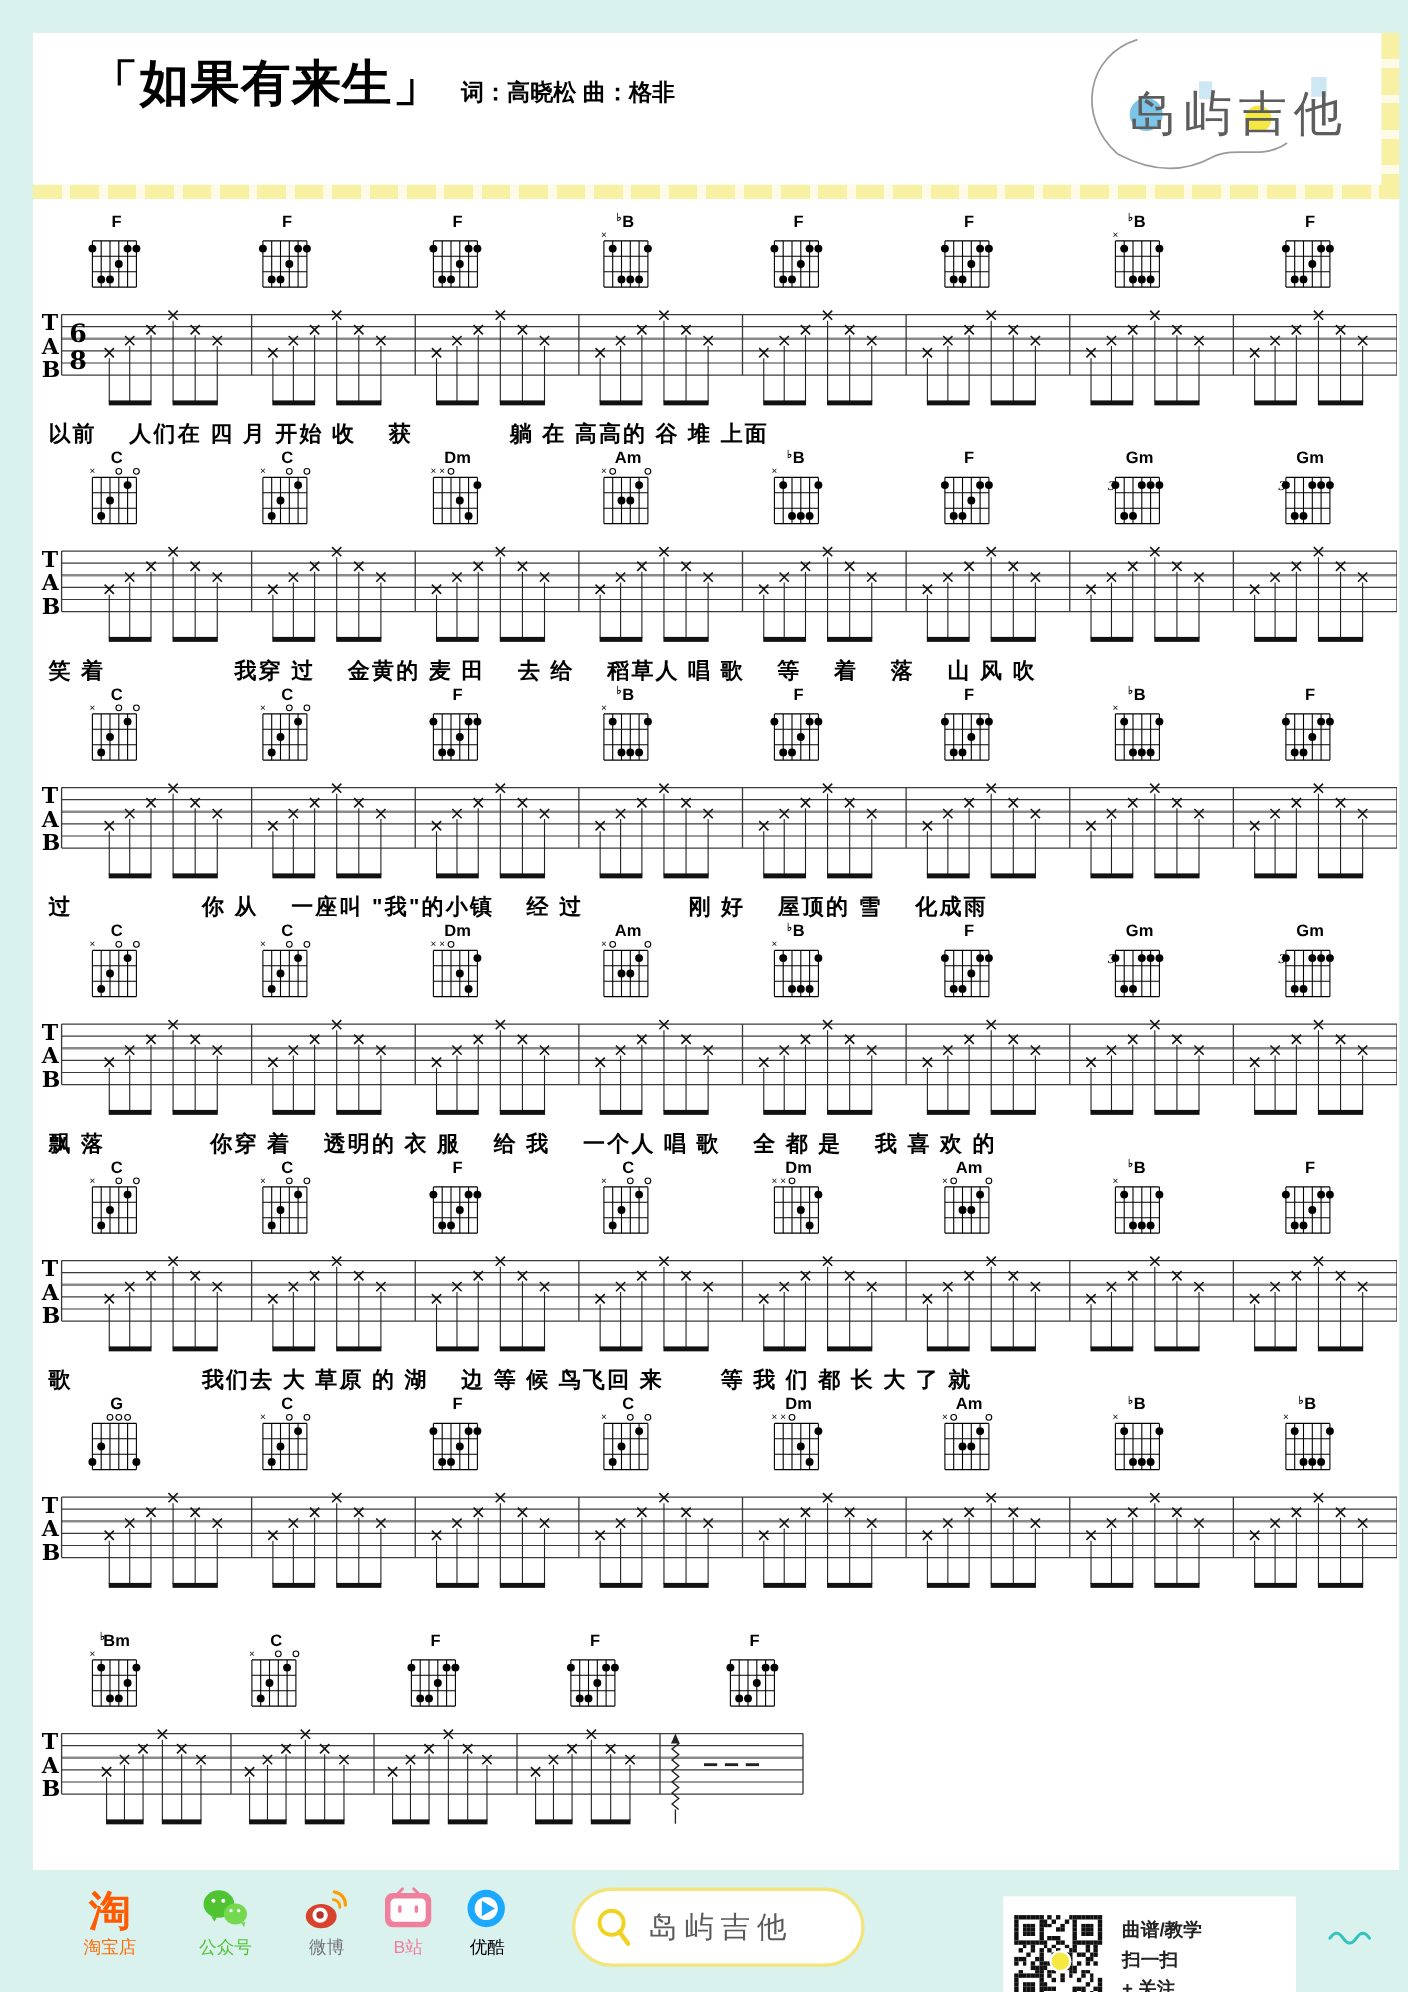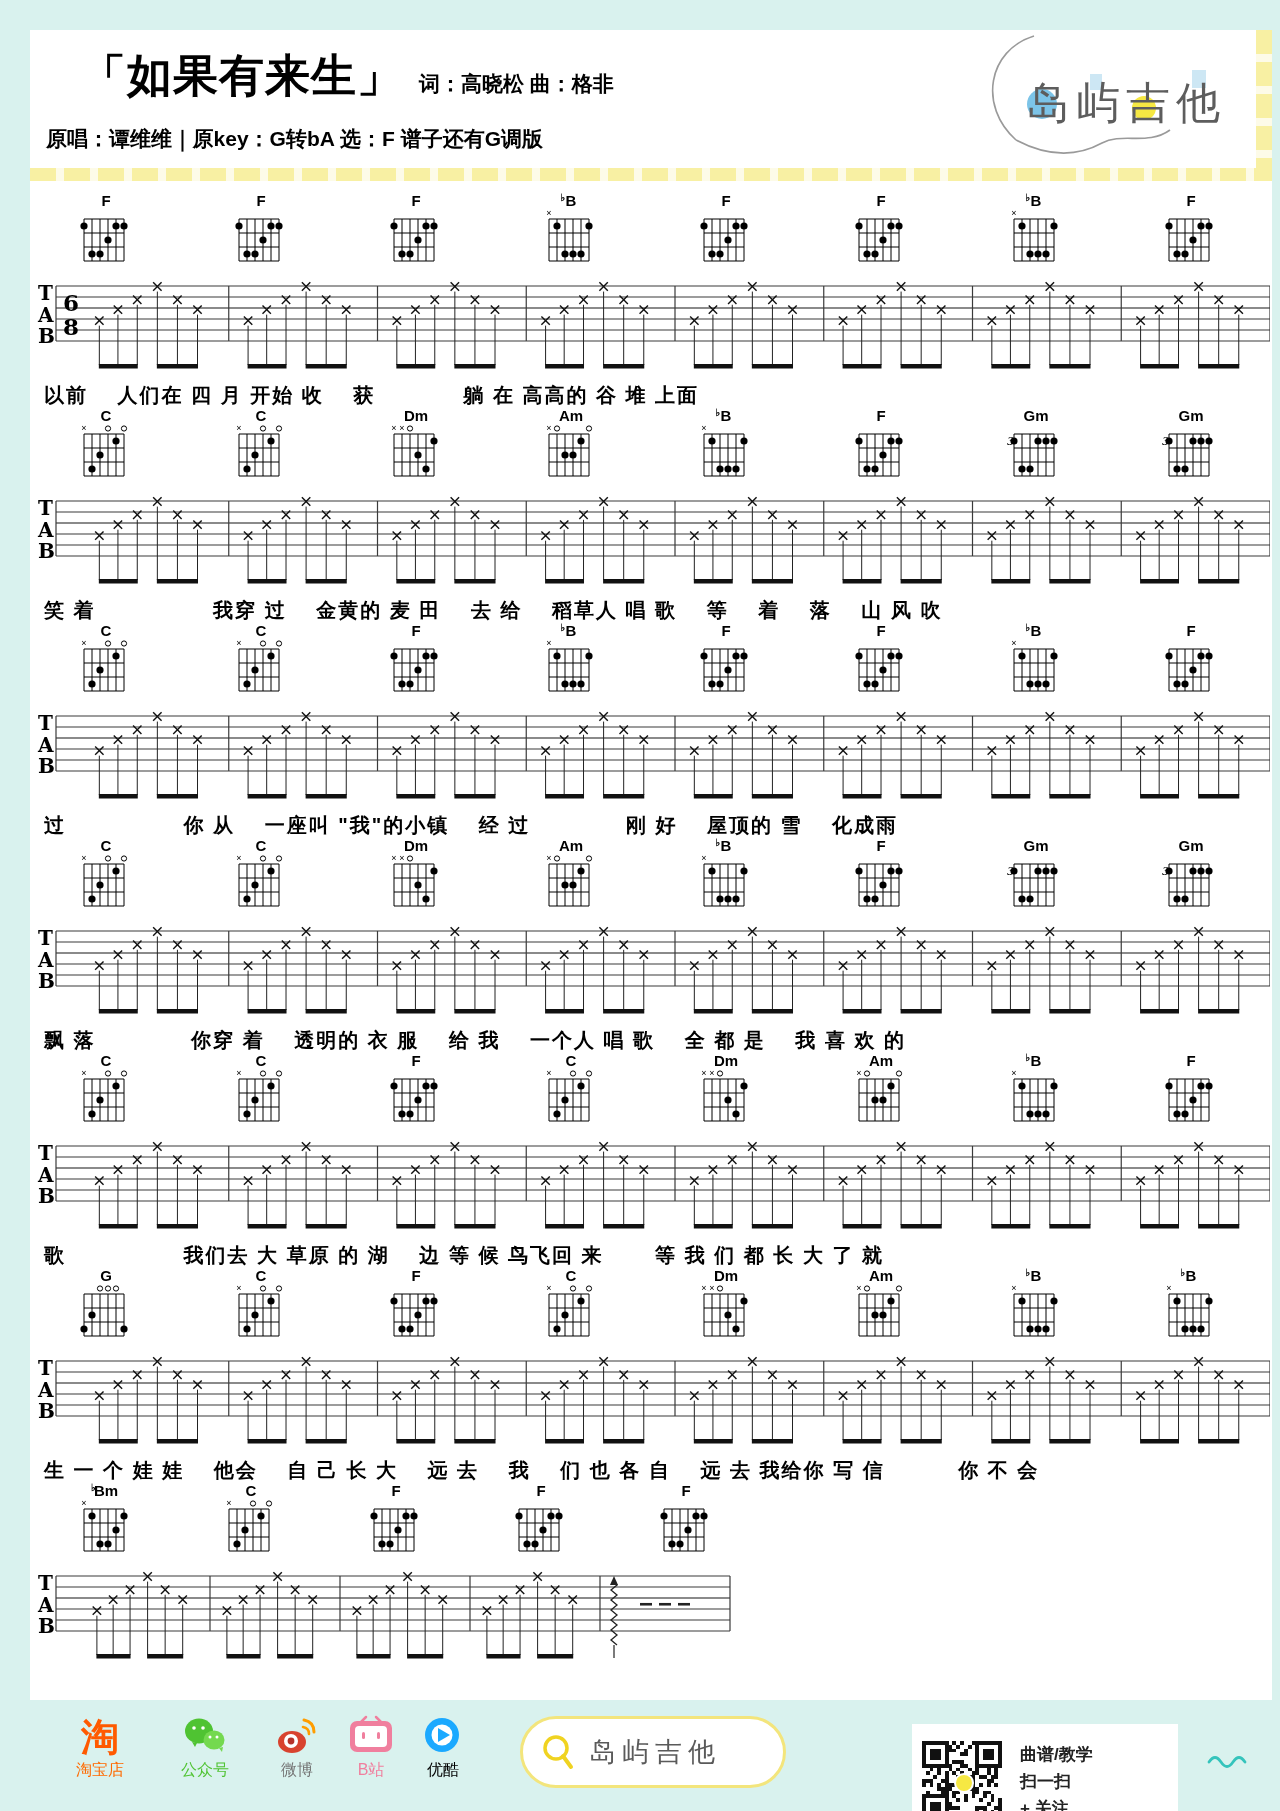--- a/index.html
+++ b/index.html
@@ -45,21 +45,20 @@
   .wave{position:absolute;left:1206px;top:50px;}
 </style>
 </head>
 <body style="background: rgb(217, 242, 238);">
 
 <div class="header">
   <div class="title-line">
     <span class="page-title">「如果有来生」</span>
     <span class="credits">词：高晓松 曲：格非</span>
   </div>
-  <div class="subtitle">原唱：谭维维｜原key：G转bA 选：F  谱子还有G调版</div>
   <svg class="logo" viewBox="0 0 310 150">
     <circle cx="112" cy="82" r="15" fill="#7cc4e8"></circle>
     <circle cx="214" cy="86" r="12" fill="#f6e843"></circle>
     <rect x="160" y="52" width="12" height="16" fill="#bcdff0" opacity="0.75"></rect>
     <rect x="262" y="48" width="14" height="18" fill="#bcdff0" opacity="0.75"></rect>
     <path d="M104,14 C58,28 48,84 86,118" stroke="#9a9a9a" stroke-width="1.6" fill="none"></path>
     <path d="M86,118 C124,138 152,132 172,121 C192,110 218,124 240,108" stroke="#9a9a9a" stroke-width="1.6" fill="none"></path>
     <text x="96" y="96" font-size="44" letter-spacing="6" fill="#5d5d5d" font-weight="300">岛屿吉他</text>
   </svg>
 </div>
@@ -2096,21 +2095,20 @@
           <line x1="1168.6" y1="12.55" x2="1168.6" y2="86" stroke="#222" stroke-width="1"></line>
           <line x1="1184.48125" y1="16.55" x2="1192.8812500000001" y2="24.95" stroke="#111" stroke-width="1.4"></line>
           <line x1="1184.48125" y1="24.95" x2="1192.8812500000001" y2="16.55" stroke="#111" stroke-width="1.4"></line>
           <line x1="1188.68125" y1="25.75" x2="1188.68125" y2="86" stroke="#222" stroke-width="1"></line>
           <line x1="1204.5625" y1="26.45" x2="1212.9625" y2="34.85" stroke="#111" stroke-width="1.4"></line>
           <line x1="1204.5625" y1="34.85" x2="1212.9625" y2="26.45" stroke="#111" stroke-width="1.4"></line>
           <line x1="1208.7625" y1="35.65" x2="1208.7625" y2="86" stroke="#222" stroke-width="1"></line>
           <rect x="1110.0875" y="85" width="38.931249999999864" height="4.5" fill="#111"></rect>
           <rect x="1168.1" y="85" width="41.162500000000136" height="4.5" fill="#111"></rect>
         </svg>
-        <div class="lyrics">生 一 个 娃 娃　 他会　 自 己 长 大　 远 去　 我　 们 也 各 自　 远 去 我给你 写 信　　　 你 不 会</div>
       </div>
       <div class="score-row row-6">
         <div class="chords">
           <svg style="left:40px" width="72" height="76">
             <text x="21" y="8" font-size="10" font-weight="700">♭</text>
             <text x="36" y="13" font-size="15" font-weight="700" text-anchor="middle">Bm</text>
             <text x="14" y="23" font-size="9" text-anchor="middle">×</text>
             <line x1="14" y1="26" x2="14" y2="68" stroke="#000" stroke-width="1"></line>
             <line x1="22" y1="26" x2="22" y2="68" stroke="#000" stroke-width="1"></line>
             <line x1="30" y1="26" x2="30" y2="68" stroke="#000" stroke-width="1"></line>

